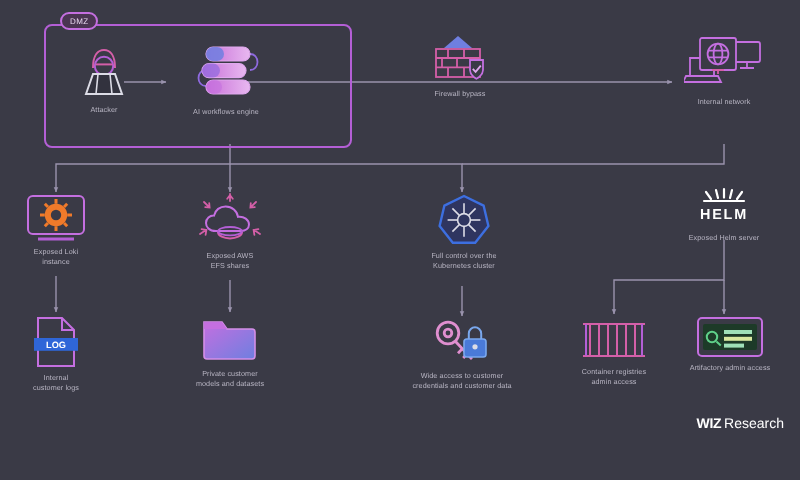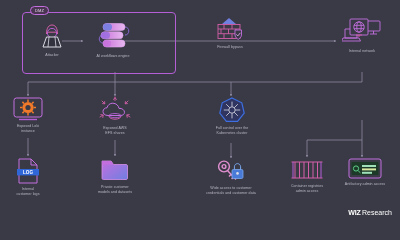--- a/index.html
+++ b/index.html
@@ -232,20 +232,32 @@
           <line x1="16.3" y1="16.3" x2="19.8" y2="19.8"></line>
           <line x1="19.8" y1="8.2" x2="16.3" y2="11.7"></line>
           <line x1="11.7" y1="16.3" x2="8.2" y2="19.8"></line>
         </g>
       </svg>
     </div>
     <div class="label">Full control over the
 Kubernetes cluster</div>
   </div>
 
+  <div class="node" style="left:334px;top:93px;width:56px;">
+    <div class="icon">
+      <svg width="40" height="22" viewBox="0 0 40 22">
+        <g stroke="#ffffff" stroke-width="1.1" fill="none" stroke-linecap="round">
+          <path d="M11,3 L13.5,6.5 M16,2 L17,6 M20,1.6 L20,5.8 M24,2 L23,6 M29,3 L26.5,6.5"></path>
+          <path d="M10,7.5 L30,7.5"></path>
+        </g>
+        <text x="20" y="16.4" text-anchor="middle" fill="#ffffff" font-family="Liberation Sans, sans-serif" font-size="7.2" font-weight="bold" letter-spacing="0.9">HELM</text>
+      </svg>
+    </div>
+    <div class="label">Exposed Helm server</div>
+  </div>
 
   <div class="node" style="left:6px;top:157px;width:44px;">
     <div class="icon">
       <svg width="24" height="28" viewBox="0 0 24 28">
         <path d="M3,2 L15,2 L21,8 L21,26 L3,26 Z" fill="none" stroke="#c46fe0" stroke-width="1"></path>
         <path d="M15,2 L15,8 L21,8" fill="none" stroke="#c46fe0" stroke-width="1"></path>
         <rect x="1" y="12" width="22" height="6.4" fill="#2f66d8"></rect>
         <text x="12" y="17.2" text-anchor="middle" fill="#ffffff" font-family="Liberation Sans, sans-serif" font-size="4.6" font-weight="bold">LOG</text>
       </svg>
     </div>

